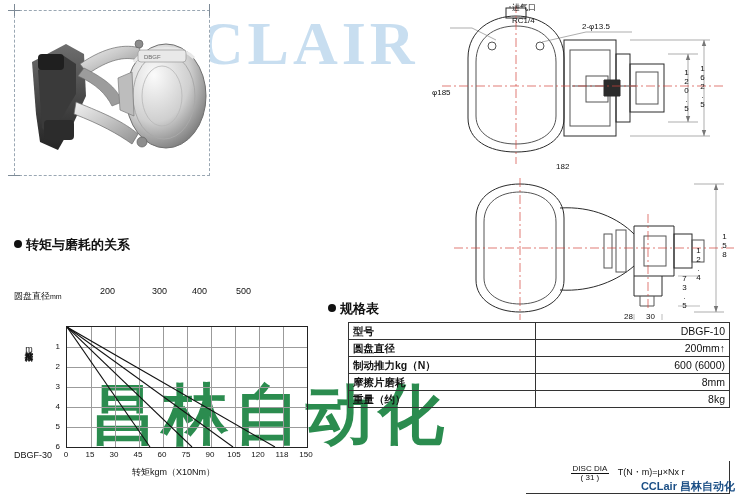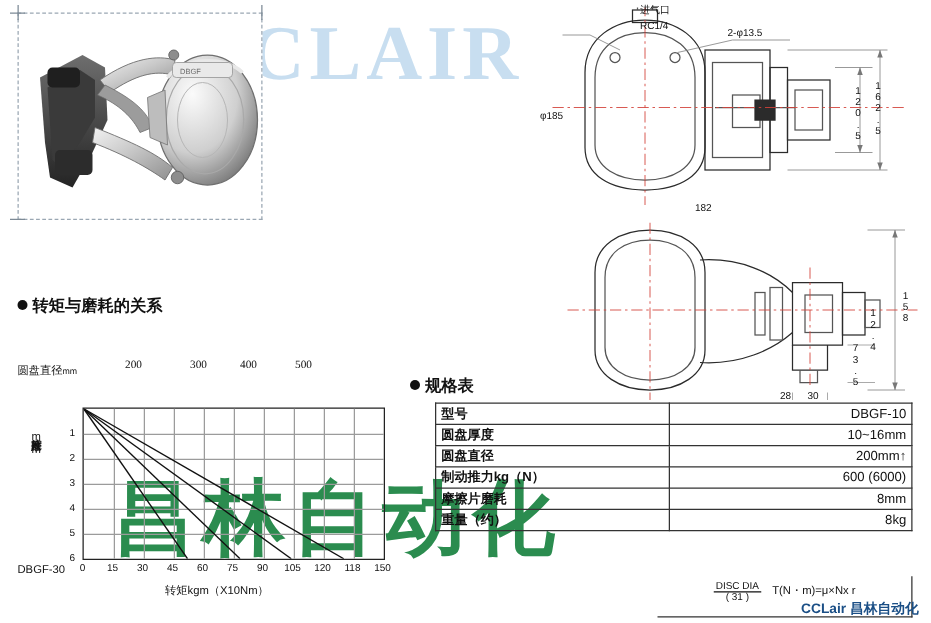--- a/index.html
+++ b/index.html
@@ -40,21 +40,21 @@
   .lbl{position:absolute;font-size:9px;color:#111;white-space:nowrap;}
   
   .sec-title{position:absolute;font-size:13px;font-weight:bold;white-space:nowrap;}
   .bullet{display:inline-block;width:8px;height:8px;border-radius:50%;background:#111;margin-right:4px;vertical-align:1px;}
   .chart-wrap{left:14px;top:300px;width:320px;height:180px;}
   .grid{position:absolute;left:52px;top:26px;width:240px;height:120px;border:1px solid #222;}
   .gv{position:absolute;top:0;bottom:0;width:1px;background:#9b9b9b;}
   .gh{position:absolute;left:0;right:0;height:1px;background:#9b9b9b;}
   .ylab{position:absolute;font-size:8px;color:#111;right:0;text-align:right;}
   .xlab{position:absolute;font-size:8px;color:#111;text-align:center;}
-  .toplab{position:absolute;font-size:9px;color:#111;font-family:Liberation Serif, serif;}
+  .toplab{position:absolute;font-size:9px;color:#111;}
   .axis-name{position:absolute;font-size:9px;color:#111;white-space:nowrap;}
   .vert{writing-mode:vertical-rl;text-orientation:upright;letter-spacing:0px;}
   
   .spec{left:348px;top:322px;width:382px;}
   table.spec-table{
     border-collapse:collapse;width:382px;font-size:10.5px;
   }
   table.spec-table td{
     border:1px solid #333;padding:1px 4px;height:14px;line-height:14px;
   }
@@ -296,24 +296,20 @@
 </div>
 
 <div class="abs spec">
   <table class="spec-table">
     <tbody>
         <tr>
       <td class="k">型号</td>
       <td class="v">DBGF-10</td>
     </tr>
     <tr>
-      <td class="k">圆盘厚度</td>
-      <td class="v">10~16mm</td>
-    </tr>
-    <tr>
       <td class="k">圆盘直径</td>
       <td class="v">200mm↑</td>
     </tr>
     <tr>
       <td class="k">制动推力kg（N）</td>
       <td class="v">600 (6000)</td>
     </tr>
     <tr>
       <td class="k">摩擦片磨耗</td>
       <td class="v">8mm</td>

